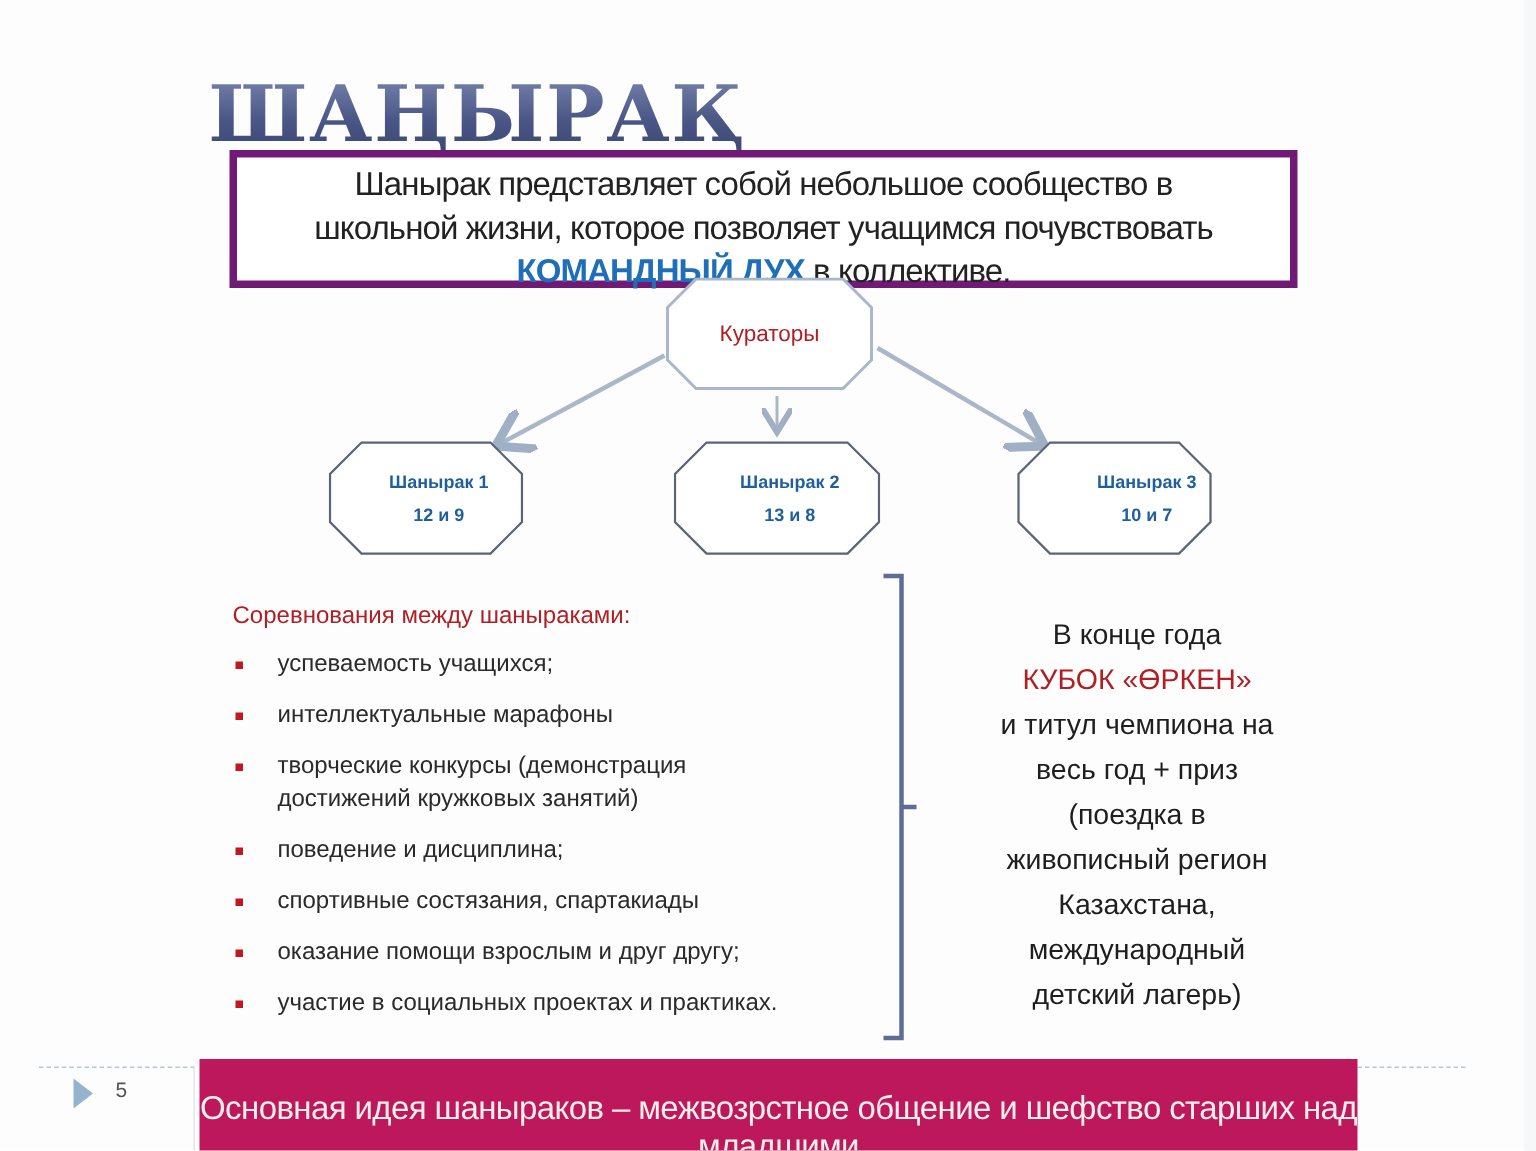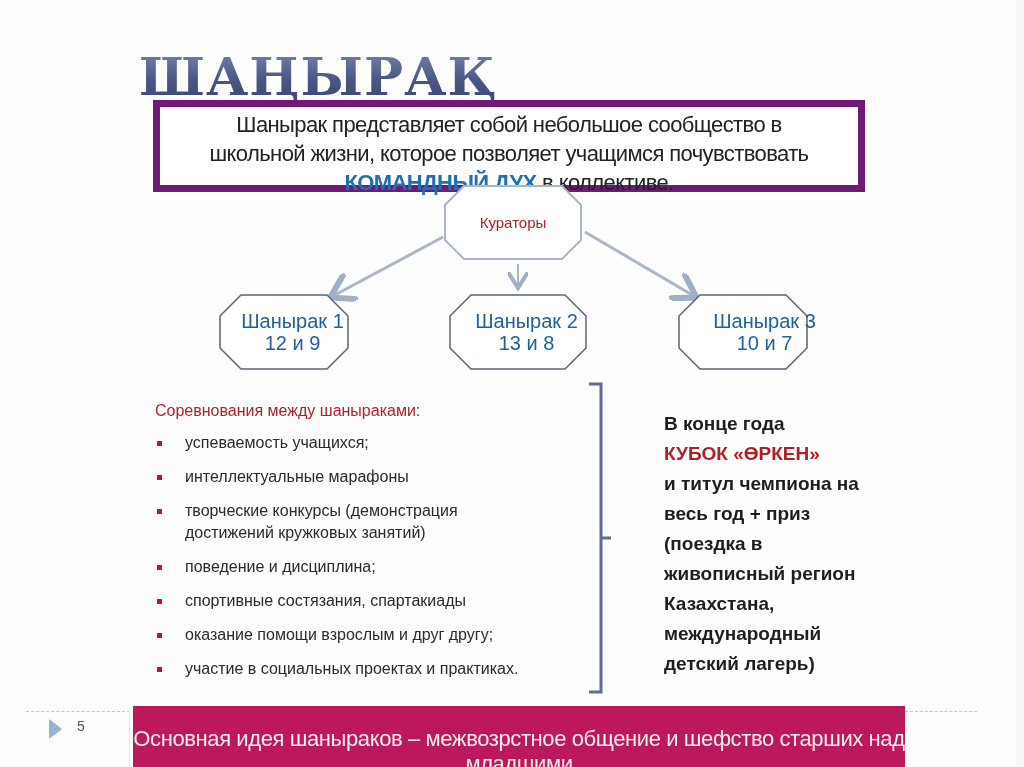--- a/index.html
+++ b/index.html
@@ -18,58 +18,58 @@
       color: #4d5a87;
       background: linear-gradient(180deg, #7b88b0 0%, #4a5685 55%, #394472 100%);
       -webkit-background-clip: text; background-clip: text;
       -webkit-text-fill-color: transparent;
       line-height: 60px;
       margin-top: 17px;
     }
 
     .intro-box {
       position: absolute; left: 153px; top: 100px; width: 712px; height: 92px;
-      border: 7px solid #701a75; background: #fff; box-sizing: border-box;
+      border: 5px solid #701a75; background: #fff; box-sizing: border-box;
       text-align: center; font-size: 22px; line-height: 29px; color: #222;
       padding-top: 3px;
       font-family: "Liberation Sans", sans-serif;
       letter-spacing: -0.6px;
     }
     .intro-box .hl { color: #1f6fb8; font-weight: bold; }
 
     .oct {
       position: absolute; display: flex; flex-direction: column;
       align-items: center; justify-content: center;
       text-align: center;
     }
     .oct svg { position: absolute; left: 0; top: 0; }
     .oct .txt { position: relative; z-index: 1; font-size: 15px; line-height: 22px; }
     .curators .txt { color: #b01f24; }
-    .shan .txt { color: #1f5f9e; font-weight: normal; font-size: 20px; padding-left: 17px; }
+    .shan .txt { color: #1f5f9e; font-weight: bold; font-size: 12px; padding-left: 17px; }
 
     .arrows { position: absolute; left: 0; top: 0; }
 
     .comp-title {
       position: absolute; left: 155px; top: 402px;
       font-size: 16px; color: #b01f24;
     }
     .comp-list { position: absolute; left: 155px; top: 432px; width: 430px; margin: 0; padding: 0; list-style: none; }
     .comp-list li {
       position: relative; padding-left: 30px; font-size: 16px; color: #2a2a2a;
       line-height: 22px; margin-bottom: 12px;
     }
     .comp-list li .bullet {
       position: absolute; left: 2px; top: 9px; width: 5px; height: 5px; background: #c0181e;
     }
 
     .bracket { position: absolute; left: 585px; top: 380px; }
 
     .prize {
-      position: absolute; left: 664px; top: 409px; width: 244px;
-      font-size: 19px; line-height: 30px; color: #1e1e1e; font-weight: bold;
+      position: absolute; left: 636px; top: 409px; width: 244px;
+      text-align: center; font-size: 19px; line-height: 30px; color: #1e1e1e;
     }
     .prize .red { color: #b01f24; }
 
     .footer-dash {
       position: absolute; top: 711px; height: 0; border-top: 1px dashed #b8c7d6;
     }
     .slide-num-arrow {
       position: absolute; left: 49px; top: 719px; width: 0; height: 0;
       border-top: 10px solid transparent; border-bottom: 10px solid transparent;
       border-left: 13px solid #93b3cf;

